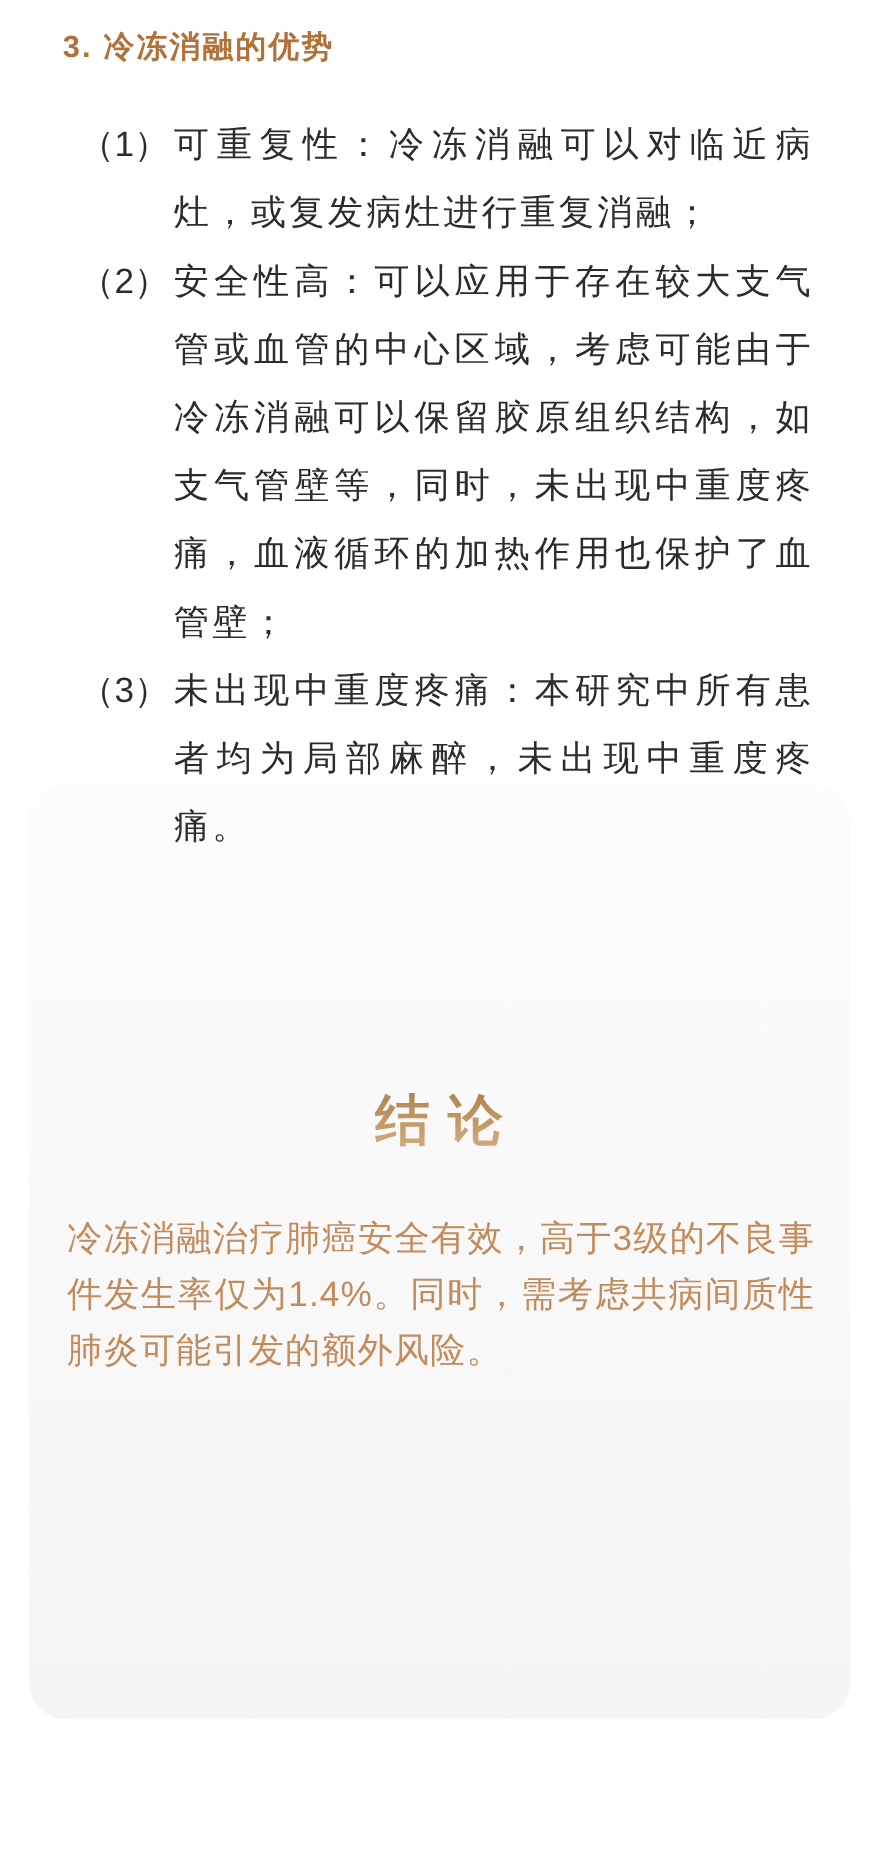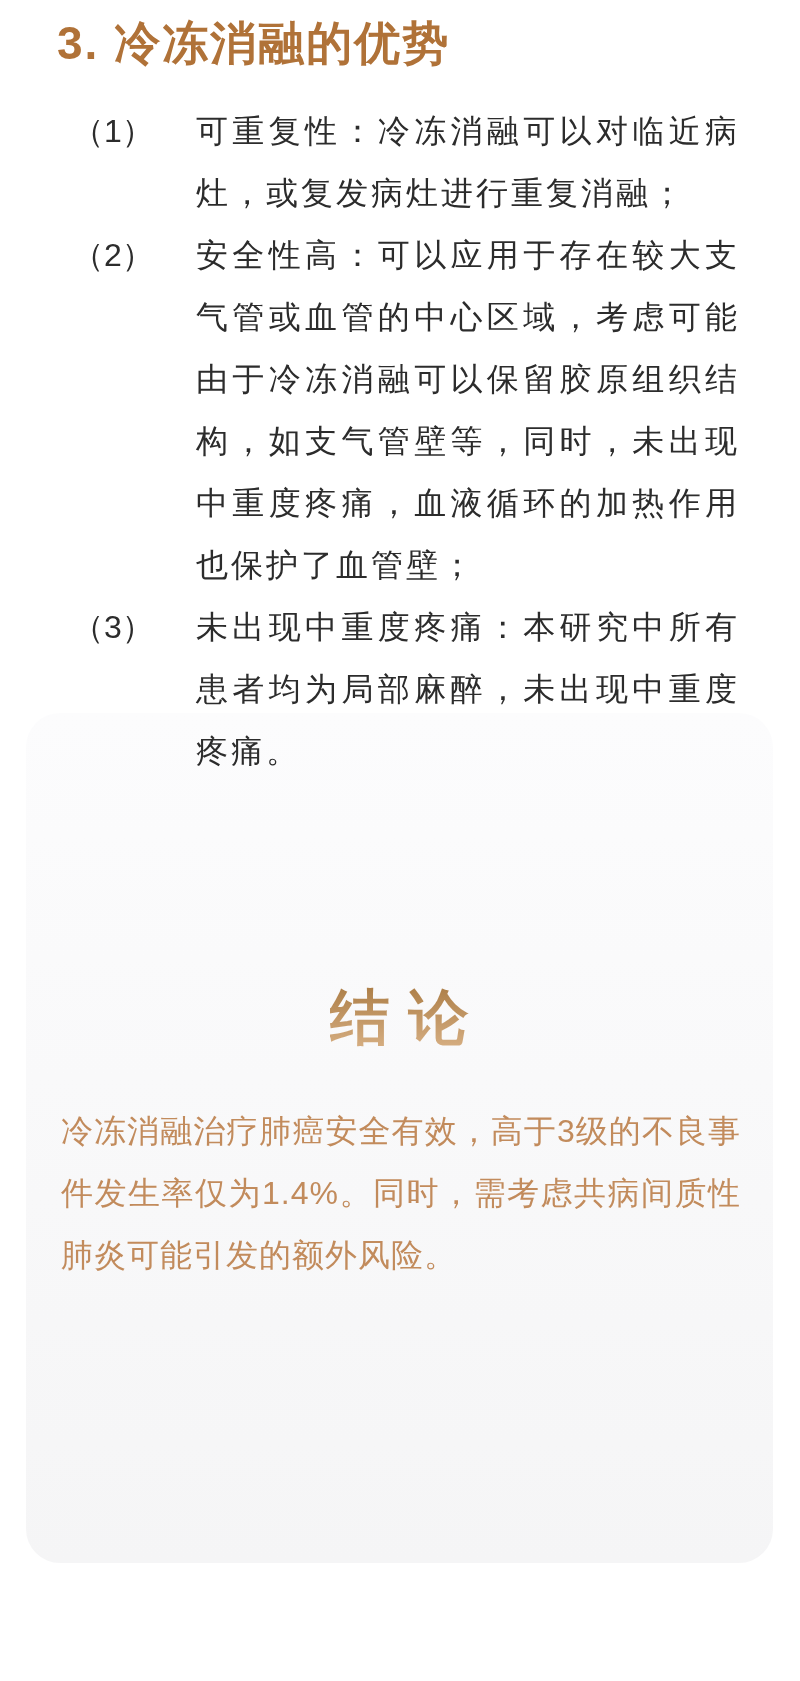--- a/index.html
+++ b/index.html
@@ -19,21 +19,21 @@
     border-radius:34px;
     background:linear-gradient(180deg,
       var(--card-top,#fcfcfd) 0%,
       var(--card-bottom,#f5f5f6) 100%);
   }
   .content{position:absolute;inset:0;}
   .section-heading{
     position:absolute;
     left:57px;top:20px;
     margin:0;
-    font-size:46px;
+    font-size:28px;
     font-weight:bold;
     letter-spacing:2px;
     line-height:46px;
     color:var(--heading,#b07238);
   }
   .advantages-list{
     position:absolute;
     left:72px;top:100px;
     width:668px;
     font-size:32px;
@@ -45,50 +45,49 @@
     flex:0 0 86px;
     width:86px;
     letter-spacing:0;
     white-space:nowrap;
   }
   .adv-text{
     flex:1 1 auto;
     letter-spacing:3px;
     text-align:justify;
     text-justify:inter-ideograph;
-    margin-left:38px;
   }
   .conclusion-title-wrap{
     position:absolute;
     left:0;top:980px;
     width:800px;
     text-align:center;
     line-height:76px;
   }
   .conclusion-title{
     display:inline-block;
     font-family:"Liberation Serif","DejaVu Serif",serif;
     font-weight:bold;
-    font-size:60px;
+    font-size:50px;
     letter-spacing:2px;
     background:linear-gradient(180deg,
       var(--title-gold-top,#a97a42) 0%,
       var(--title-gold-bottom,#dbb489) 100%);
     -webkit-background-clip:text;
     background-clip:text;
     color:transparent;
     -webkit-text-fill-color:transparent;
   }
   .conclusion-paragraph{
     position:absolute;
     left:61px;top:1100px;
     width:680px;
     margin:0;
     font-size:32px;
-    line-height:62px;
+    line-height:51px;
     letter-spacing:1px;
     text-align:justify;
     text-justify:inter-ideograph;
     color:var(--conclusion-text,#c28b5c);
   }
 </style>
 </head>
 <body>
 
 <div class="page">

